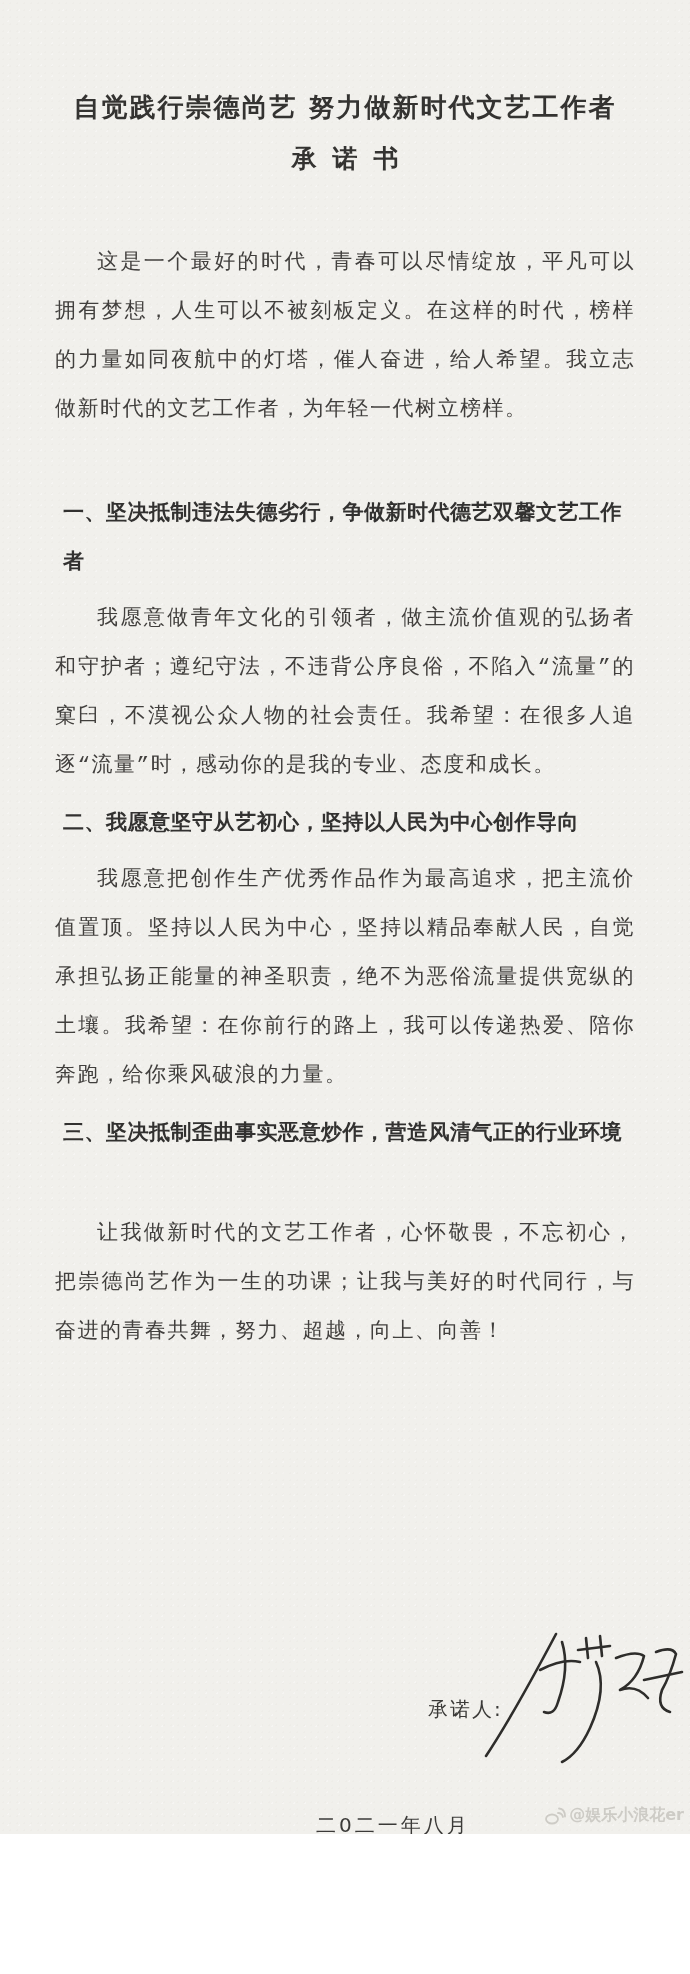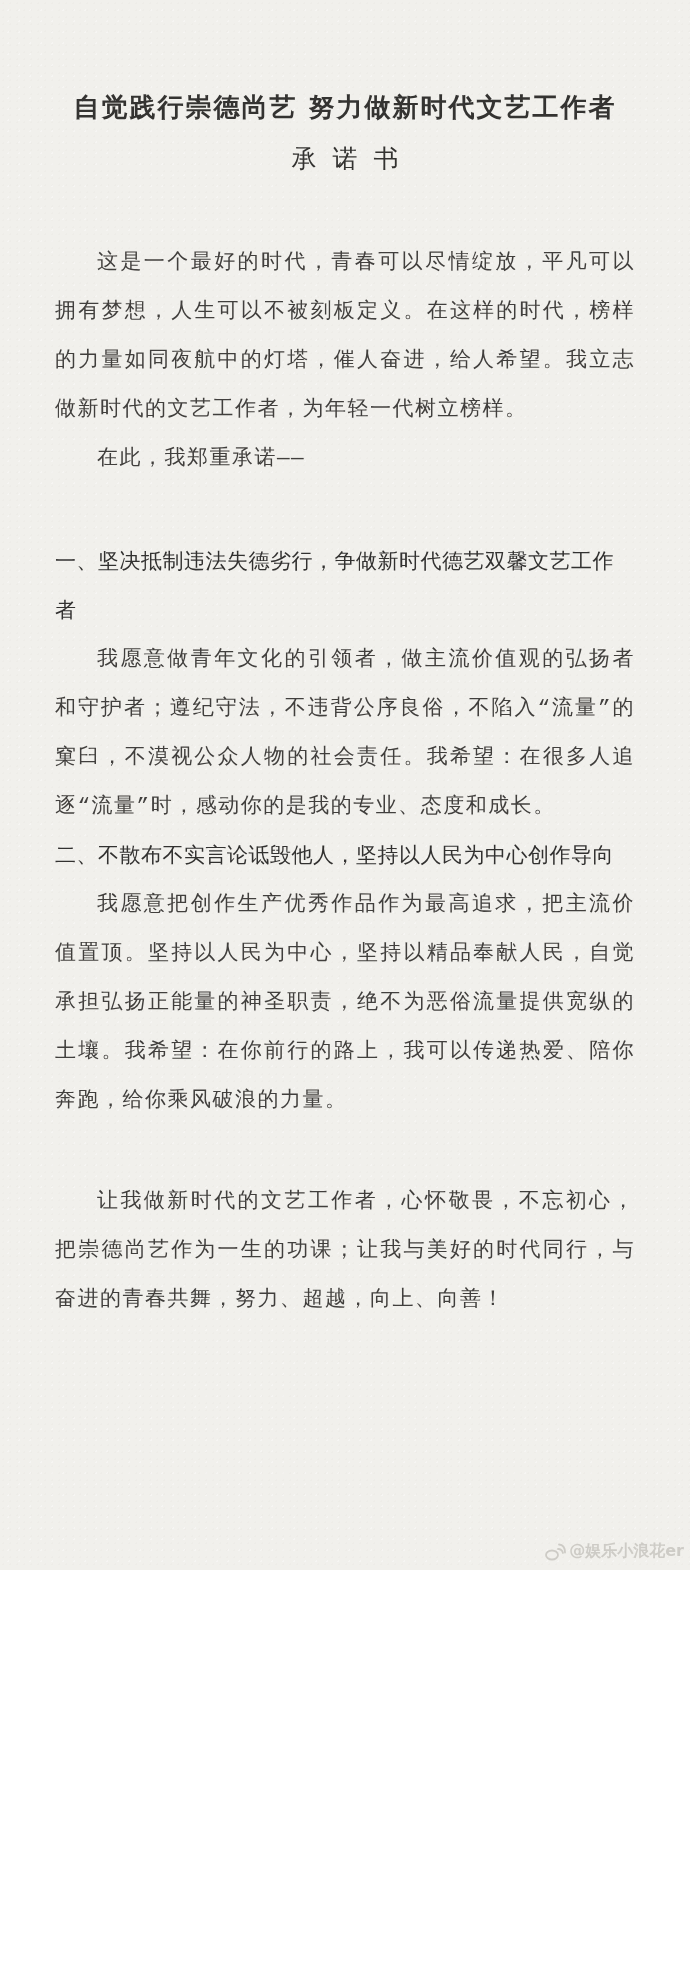--- a/index.html
+++ b/index.html
@@ -2,21 +2,21 @@
 <html><head>
 <meta charset="utf-8">
 <style>
   html,body { margin:0; padding:0; }
   body {
     width:690px;
     font-family:"DejaVu Sans","Liberation Sans",sans-serif;
   }
   .paper {
     position:relative;
-    width:690px; height:1570px;
+    width:690px; height:1834px;
     box-sizing:border-box;
     background-color:#f1f0ec;
     background-image:
       radial-gradient(rgba(90,85,70,0.020) 1px, transparent 1px),
       radial-gradient(rgba(255,255,255,0.35) 1px, transparent 1px);
     background-size:7px 7px, 11px 11px;
     background-position:0 0, 3px 5px;
     color:#3f3e3c;
     overflow:hidden;
   }
@@ -25,41 +25,41 @@
     padding-top:88px;
     text-align:center;
     font-size:26px; font-weight:bold;
     letter-spacing:2px;
     color:#343331;
     line-height:38px;
   }
   .subtitle {
     margin-top:14px;
     text-align:center;
-    font-size:25px; font-weight:normal;
+    font-size:25px; font-weight:bold;
     letter-spacing:16px;
     text-indent:16px; 
     color:#343331;
     line-height:38px;
   }
   .bodytext p {
     margin:0;
     font-size:21px;
     line-height:49px;
     letter-spacing:1.5px;
     text-align:justify;
     text-indent:2em;
     color:#413f3d;
     font-family:Liberation Mono, monospace;
   }
   .intro { margin-top:60px; }
   .section-heading {
-    margin:0;
+    margin:8px;
     font-size:21px;
-    font-weight:normal;
+    font-weight:bold;
     line-height:49px;
     letter-spacing:0.5px;
     color:#323130;
   }
   .section-first { margin-top:54px; }
   .closing { margin-top:52px; }
   .sign-block { position:absolute; left:8px; top:1628px; width:690px; height:140px; }
   .sign-label {
     position:absolute; left:420px; top:68px;
     font-size:20px; letter-spacing:2px; color:#3b3a38;
@@ -97,34 +97,34 @@
 <body>
 
 <div class="paper">
   <div class="content">
 
     <div class="title">自觉践行崇德尚艺 努力做新时代文艺工作者</div>
     <div class="subtitle">承诺书</div>
 
     <div class="bodytext intro">
       <p>这是一个最好的时代，青春可以尽情绽放，平凡可以拥有梦想，人生可以不被刻板定义。在这样的时代，榜样的力量如同夜航中的灯塔，催人奋进，给人希望。我立志做新时代的文艺工作者，为年轻一代树立榜样。</p>
-      <p>在此，我郑重承诺——</p>
     </div>
 
     <div class="bodytext section-first">
       <h3 class="section-heading">一、坚决抵制违法失德劣行，争做新时代德艺双馨文艺工作者</h3>
       <p>我愿意做青年文化的引领者，做主流价值观的弘扬者和守护者；遵纪守法，不违背公序良俗，不陷入“流量”的窠臼，不漠视公众人物的社会责任。我希望：在很多人追逐“流量”时，感动你的是我的专业、态度和成长。</p>
     </div>
 
     <div class="bodytext">
-      <h3 class="section-heading">二、不散布不实言论诋毁他人，坚持以人民为中心创作导向</h3>
+      <h3 class="section-heading">二、我愿意坚守从艺初心，坚持以人民为中心创作导向</h3>
       <p>我愿意把创作生产优秀作品作为最高追求，把主流价值置顶。坚持以人民为中心，坚持以精品奉献人民，自觉承担弘扬正能量的神圣职责，绝不为恶俗流量提供宽纵的土壤。我希望：在你前行的路上，我可以传递热爱、陪你奔跑，给你乘风破浪的力量。</p>
     </div>
 
     <div class="bodytext">
+      <h3 class="section-heading">三、坚决抵制歪曲事实恶意炒作，营造风清气正的行业环境</h3>
     </div>
 
     <div class="bodytext closing">
       <p>让我做新时代的文艺工作者，心怀敬畏，不忘初心，把崇德尚艺作为一生的功课；让我与美好的时代同行，与奋进的青春共舞，努力、超越，向上、向善！</p>
     </div>
   </div>
 
   <div class="sign-block">
     <span class="sign-label">承诺人:</span>
     <svg class="sign-svg" width="210" height="140" viewBox="0 0 210 140" fill="none" stroke="#2e2d2b" stroke-width="2.6" stroke-linecap="round" stroke-linejoin="round">

